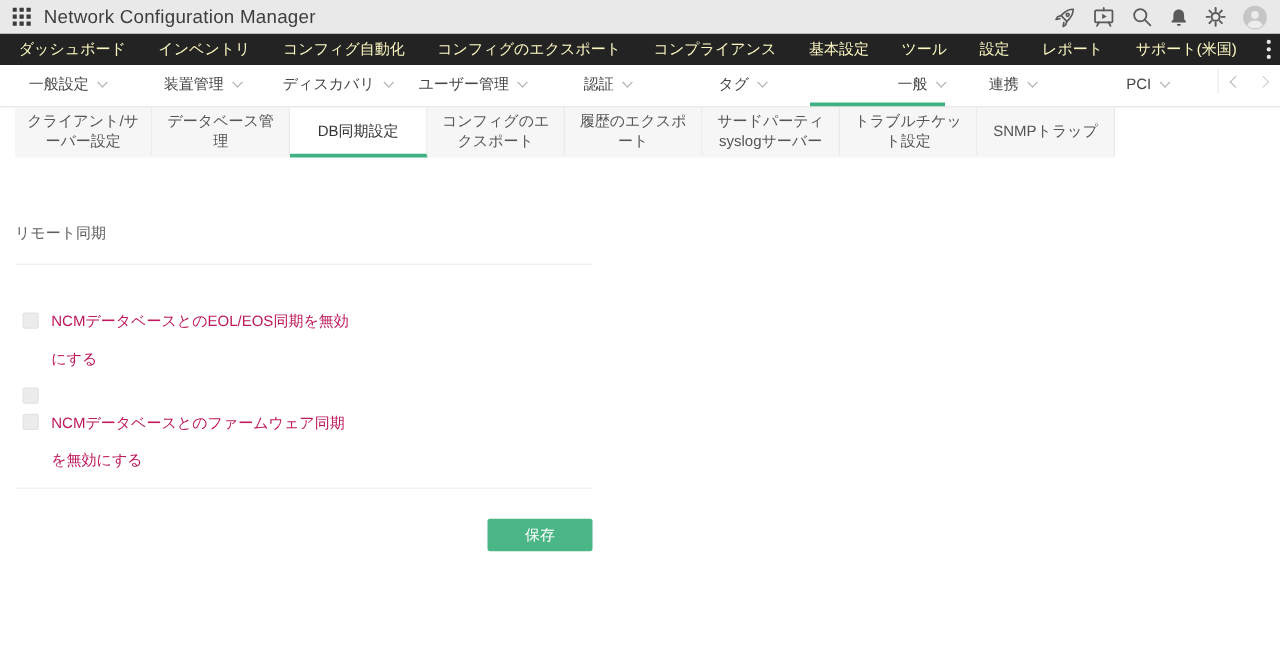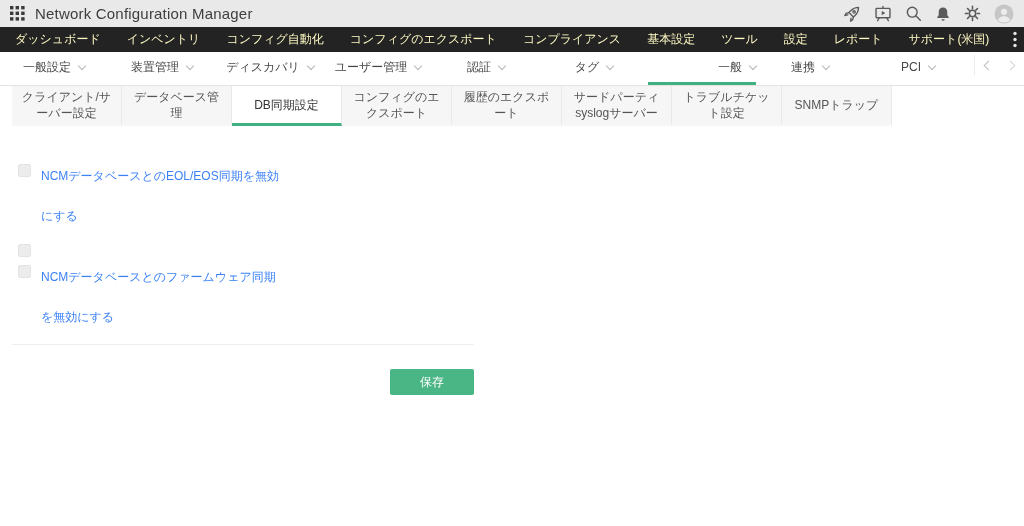--- a/index.html
+++ b/index.html
@@ -37,21 +37,21 @@
          font-size:12px; line-height:16px; color:#555; padding:0 6px; cursor:pointer; }
   .tab.active { background:#fff; border-bottom-color:#3fb183; color:#333; }
 
   .form-col { width:462px; margin-left:12px; }
   .section-head { padding:52px 0 16px; border-bottom:1px solid #efefef; }
   .section-title { font-size:12px; color:#5e5e5e; }
 
   .checkbox-list { padding:30px 0 7px; border-bottom:1px solid #efefef; }
   .checkbox-item { display:flex; cursor:pointer; }
   .checkbox-box { width:13px; height:13px; background:#ececec; border:1px solid #e3e3e3; border-radius:2px; margin:8px 10px 0 6px; flex:none; }
-  .checkbox-label { font-size:12px; line-height:40px; color:#3b82f6; width:240px; }
+  .checkbox-label { font-size:12px; line-height:30px; color:#be185d; width:240px; }
 
   .actions { padding:24px 0 6px; width:462px; margin-left:12px; text-align:right; }
   .save-btn { width:84px; height:26px; background:#4bb685; color:#fff; border:none; border-radius:2px; font-size:12px; cursor:pointer; font-family:inherit; }
 </style>
 </head>
 <body>
 
 <div class="topbar">
   <span class="grid-btn">
     <svg width="15" height="15" viewBox="0 0 15 15">
@@ -195,20 +195,23 @@
     <div class="tab">データベース管理</div>
     <div class="tab active">DB同期設定</div>
     <div class="tab">コンフィグのエクスポート</div>
     <div class="tab">履歴のエクスポート</div>
     <div class="tab">サードパーティsyslogサーバー</div>
     <div class="tab">トラブルチケット設定</div>
     <div class="tab">SNMPトラップ</div>
   </div>
 
   <div class="form-col">
+    <div class="section-head">
+      <div class="section-title">リモート同期</div>
+    </div>
 
     <div class="checkbox-list">
       <div class="checkbox-item">
         <span class="checkbox-box"></span>
         <span class="checkbox-label">NCMデータベースとのEOL/EOS同期を無効にする</span>
       </div>
       <div class="checkbox-item">
         <span class="checkbox-box"></span>
       </div>
       <div class="checkbox-item">

